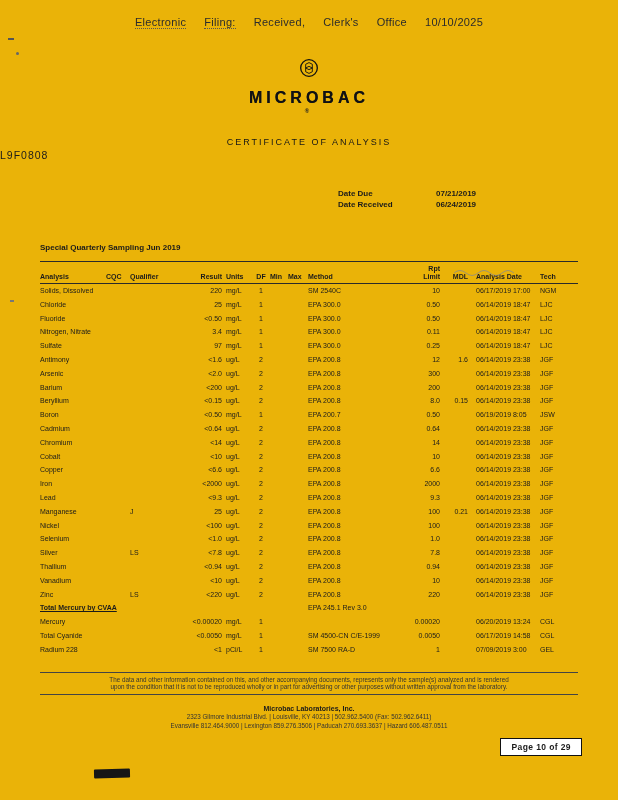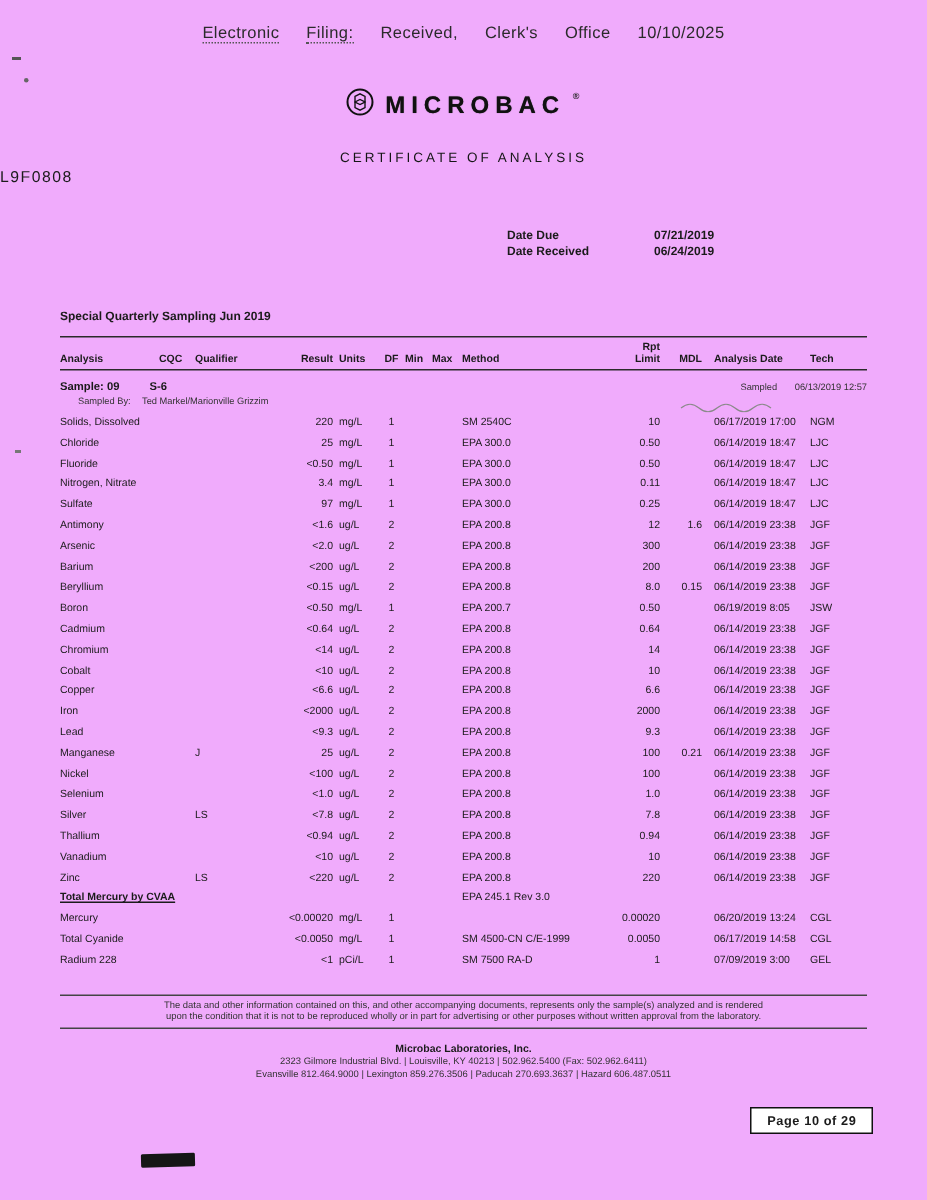--- a/index.html
+++ b/index.html
@@ -1,27 +1,27 @@
 <!DOCTYPE html>
 <html><head>
 <meta charset="utf-8">
 <style>
   * { margin:0; padding:0; box-sizing:border-box; }
   html,body { background:#ffffff; }
   body { display:flex; justify-content:center; }
   .page {
-    width:618px; height:800px; background:#f0abfc; position:relative;
+    width:618px; height:800px; background:#eab308; position:relative;
     font-family:"Liberation Sans", sans-serif; color:#1b1b1b; overflow:hidden;
   }
   
   .efile { text-align:center; padding-top:16px; font-size:11px; color:#2b2b2b; letter-spacing:.3px; }
   .efile span { margin:0 9px; }
   .efile .u { border-bottom:1px dotted #555; }
   
-  .logo-row { display:flex; align-items:center; justify-content:center; gap:7px; margin-top:30px; }
+  .logo-row { display:flex; align-items:center; justify-content:space-between; gap:7px; margin-top:30px;flex-direction:column; }
   .logo-text { font-weight:bold; font-size:16px; letter-spacing:4px; color:#111; text-shadow:0 0 .5px #333; }
   .logo-reg { font-size:6px; vertical-align:super; font-weight:bold; color:#222; position:relative; top:-6px; left:-2px;}
   .cert-title { text-align:center; font-weight:normal; font-size:9px; letter-spacing:2px; margin-top:17px; color:#161616; }
   .report-id { text-align:left; font-weight:normal; font-size:10.5px; letter-spacing:1px; margin-top:2px; }
   
   .info-row { display:flex; margin:27px 62px 0 62px; font-size:8px; }
   .client div { font-weight:bold; line-height:11px; }
   .dates { margin-left:auto; width:218px; }
   .date-line { display:flex; line-height:11px; }
   .date-line .lbl { width:98px; font-weight:bold; }
@@ -113,34 +113,20 @@
           <span class="cell a-l">Max</span>
           <span class="cell a-l">Method</span>
           <span class="cell a-r">Rpt
 Limit</span>
           <span class="cell a-r">MDL</span>
           <span class="cell a-l datec">Analysis Date</span>
           <span class="cell a-l">Tech</span>
         </div>
       </div>
 
-    <div class="sample-block">
-      <div class="sample-line1">
-        <span class="sample-label">Sample: 09</span>
-        <span class="sample-id">S-6</span>
-        <span class="sampled-right">
-          <span class="lbl">Sampled</span>
-          <span>06/13/2019 12:57</span>
-        </span>
-      </div>
-      <div class="sample-line2">
-        <span class="lbl">Sampled By:</span>
-        <span>Ted Markel/Marionville Grizzim</span>
-      </div>
-    </div>
 
     <div class="tbody">
         <div class="trow">
           <span class="cell a-l">Solids, Dissolved</span>
           <span class="cell a-l"></span>
           <span class="cell a-l"></span>
           <span class="cell a-r">220</span>
           <span class="cell a-l units">mg/L</span>
           <span class="cell a-c">1</span>
           <span class="cell a-l"></span>

